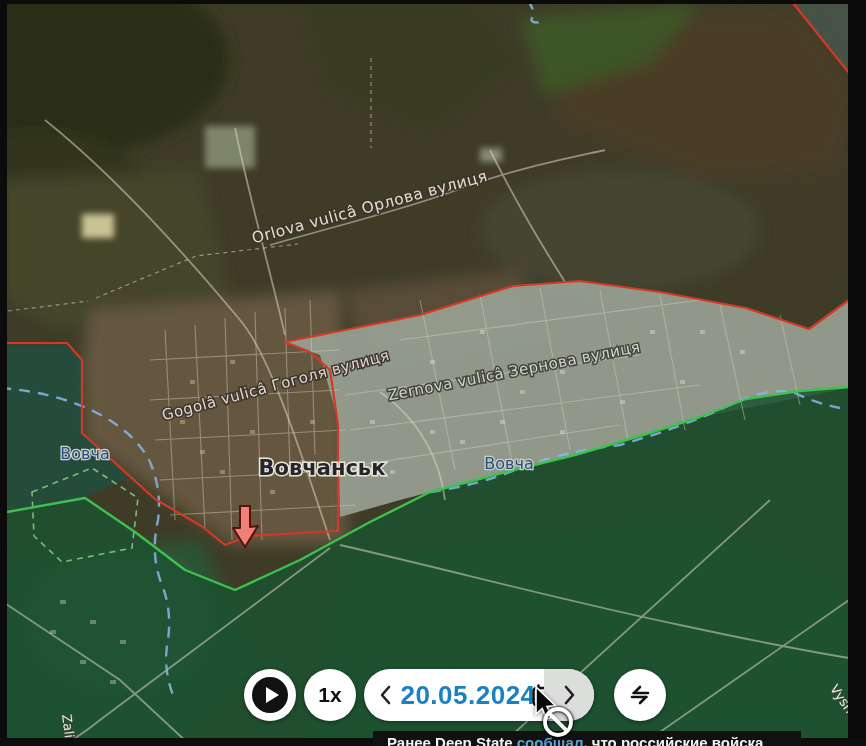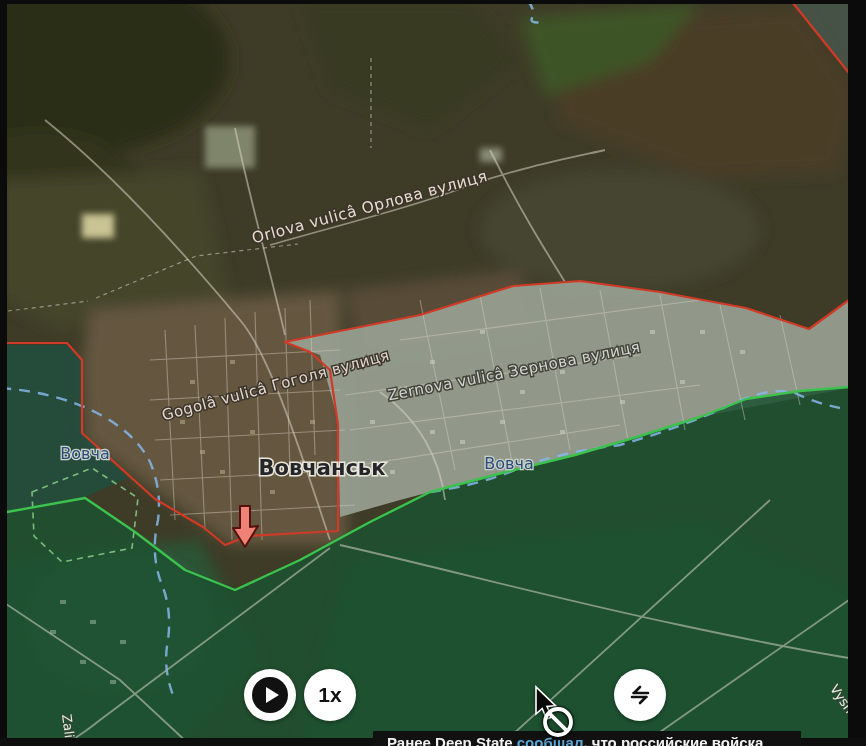--- a/index.html
+++ b/index.html
@@ -199,20 +199,40 @@
       <svg width="38" height="38" viewBox="0 0 38 38">
         <circle cx="19" cy="19" r="18" fill="#111"></circle>
         <polygon points="15,11 15,27 28,19" fill="#fff"></polygon>
       </svg>
     </div>
 
     <div class="circle-btn" style="left:276px;">
       <span class="speed-txt">1x</span>
     </div>
 
+    <div class="date-pill">
+      <div class="pill-prev">
+        <svg width="14" height="22" viewBox="0 0 14 22">
+          <polyline points="10,3 3,11 10,19" fill="none" stroke="#222" stroke-width="2.6" stroke-linecap="round" stroke-linejoin="round"></polyline>
+        </svg>
+      </div>
+      <div class="date-text">20.05.2024</div>
+      <div class="cal-wrap">
+        <svg width="26" height="26" viewBox="0 0 26 26">
+          <rect x="3.5" y="5" width="19" height="17" rx="3" fill="none" stroke="#111" stroke-width="2.4"></rect>
+          <line x1="8.5" y1="2.5" x2="8.5" y2="7" stroke="#111" stroke-width="2.4" stroke-linecap="round"></line>
+          <line x1="17.5" y1="2.5" x2="17.5" y2="7" stroke="#111" stroke-width="2.4" stroke-linecap="round"></line>
+        </svg>
+      </div>
+      <div class="pill-next">
+        <svg width="14" height="22" viewBox="0 0 14 22">
+          <polyline points="4,3 11,11 4,19" fill="none" stroke="#222" stroke-width="2.6" stroke-linecap="round" stroke-linejoin="round"></polyline>
+        </svg>
+      </div>
+    </div>
 
     <div class="circle-btn" style="left:586px;">
       <svg width="30" height="30" viewBox="0 0 30 30">
         <path d="M 9,13 L 15,7 M 8.5,13 H 23" fill="none" stroke="#111" stroke-width="2.6" stroke-linecap="round" stroke-linejoin="round"></path>
         <path d="M 21,17 L 15,23 M 21.5,17 H 7" fill="none" stroke="#111" stroke-width="2.6" stroke-linecap="round" stroke-linejoin="round"></path>
       </svg>
     </div>
   </div>
 
   <svg class="cursor-layer" width="866" height="746" viewBox="0 0 866 746">

